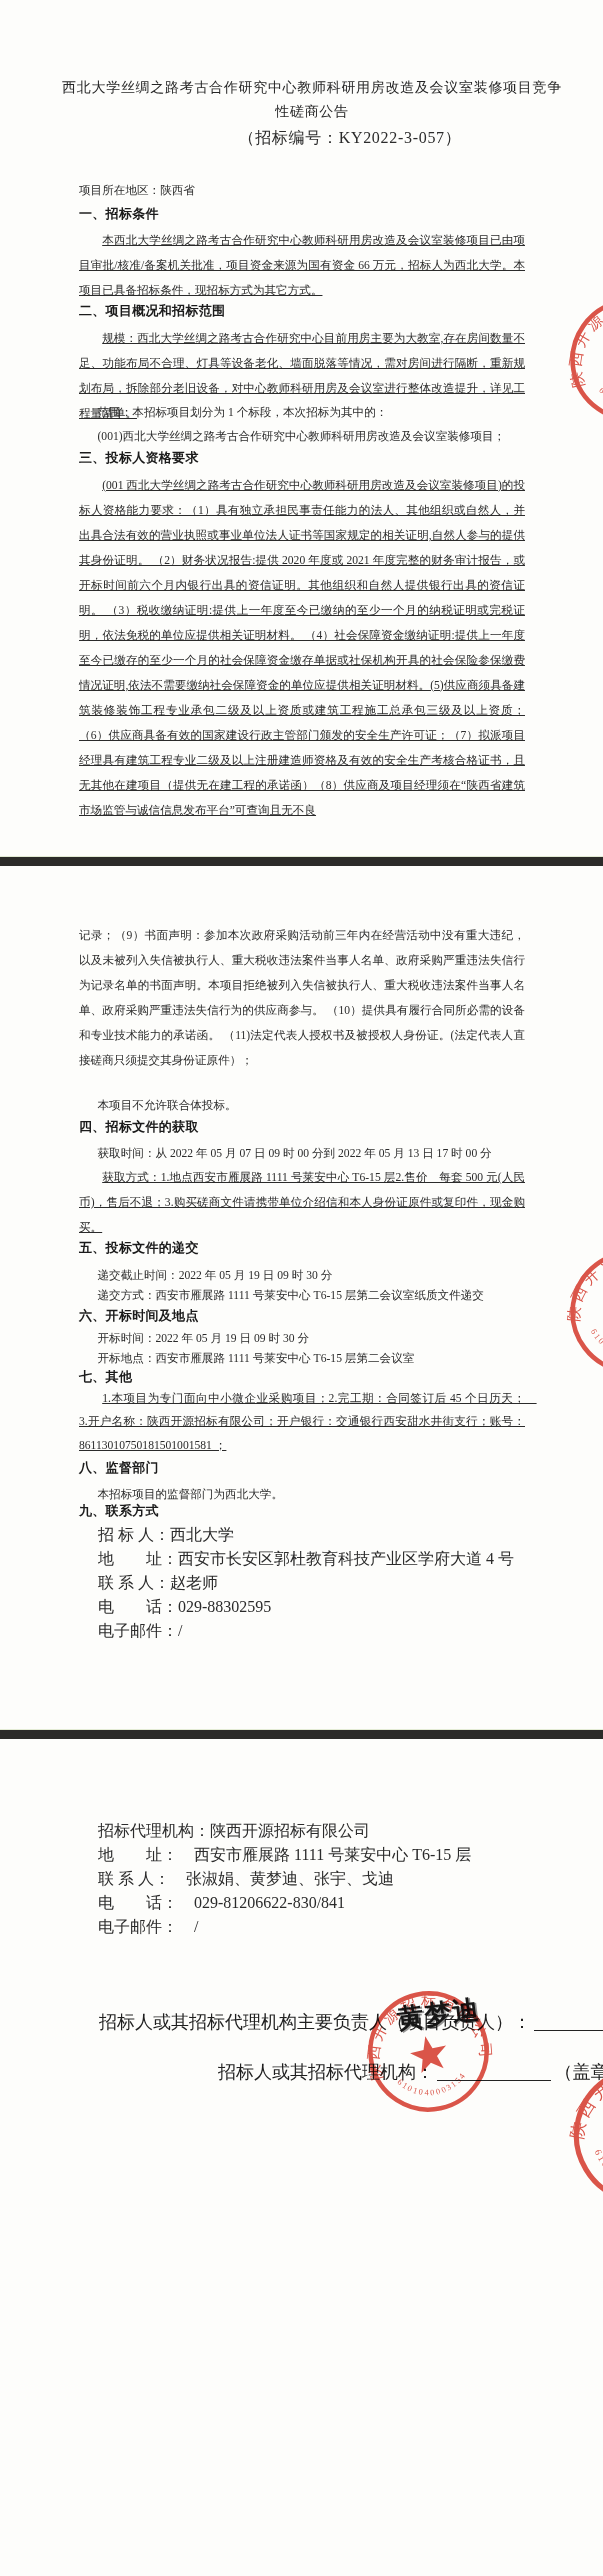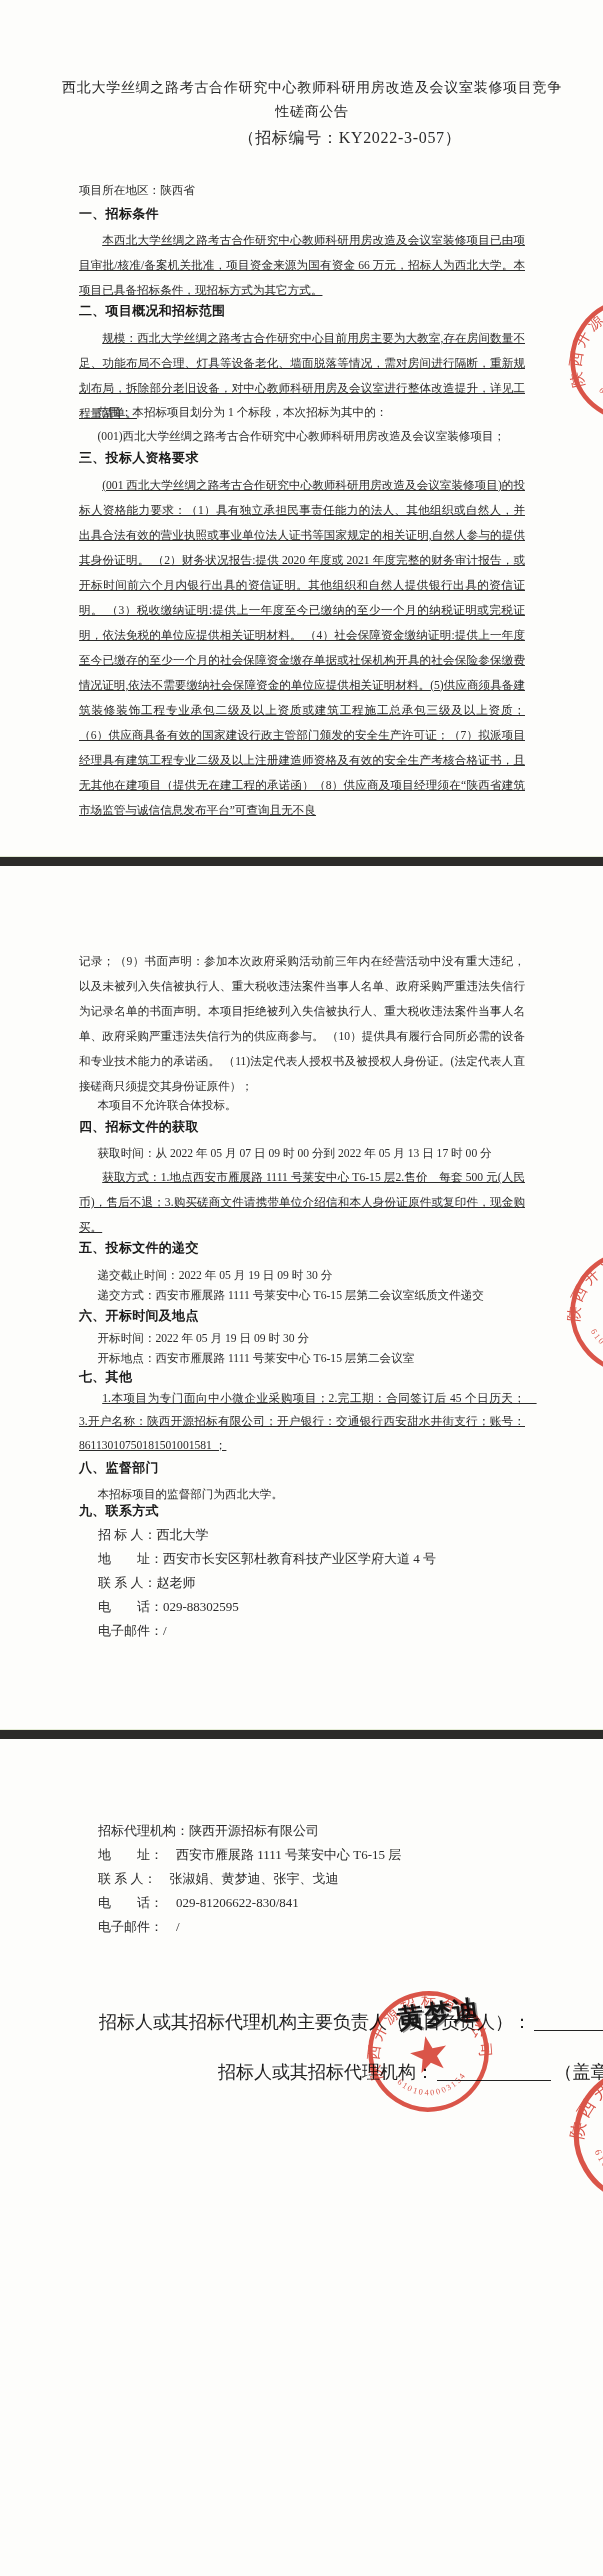--- a/index.html
+++ b/index.html
@@ -9,21 +9,21 @@
   .center{left:0;width:604px;text-align:center;}
   .doc-title{font-size:14px;letter-spacing:0.7px;color:#262626;padding-left:10px;}
   .tender-no{font-size:16px;letter-spacing:0.7px;padding-left:48px;}
   .heading{left:79px;font-family:Liberation Serif, serif;font-weight:700;
            font-size:13px;color:#1b1b1b;letter-spacing:0.3px;white-space:nowrap;}
   .para{left:79px;width:446px;font-size:11.6px;line-height:25px;
         text-align:justify;text-justify:inter-ideograph;}
   .ind{text-indent:2em;text-decoration:underline;}
   .line{left:79px;width:462px;font-size:11.6px;line-height:25px;white-space:nowrap;font-family:Liberation Serif, serif;}
   .indent1{padding-left:18.5px;}
-  .crow{white-space:pre-wrap;font-size:13px;line-height:24px;}
+  .crow{white-space:pre-wrap;font-size:16px;line-height:24px;}
   .cblock{left:98px;width:462px;}
   .bar{left:0;width:604px;height:9.2px;background:#2c2b29;border-top:1.3px solid #e3ebd4;}
   .seal{color:#d6392c;opacity:.86;mix-blend-mode:multiply;}
   .seal svg{display:block;}
   .sign-row{font-size:18px;line-height:20px;white-space:nowrap;color:#1f1f1f;}
   .sig-gap{display:inline-block;border-bottom:1.1px solid #222;height:14.5px;
            vertical-align:-3.3px;margin:0 4px 0 2.6px;}
   .signature{font-size:26.4px;font-weight:700;color:#161616;transform:rotate(-7deg);
              letter-spacing:1.3px;text-shadow:1.7px 1px 0 rgba(20,20,20,.45);
              font-family:"Liberation Serif",serif;}
@@ -45,21 +45,21 @@
   <div class="abs heading" style="top:302px">二、项目概况和招标范围</div>
   <div class="abs para ind" style="top:326px">规模：西北大学丝绸之路考古合作研究中心目前用房主要为大教室,存在房间数量不足、功能布局不合理、灯具等设备老化、墙面脱落等情况，需对房间进行隔断，重新规划布局，拆除部分老旧设备，对中心教师科研用房及会议室进行整体改造提升，详见工程量清单。</div>
   <div class="abs line indent1" style="top:400px">范围：本招标项目划分为 1 个标段，本次招标为其中的：</div>
   <div class="abs line indent1" style="top:424px">(001)西北大学丝绸之路考古合作研究中心教师科研用房改造及会议室装修项目；</div>
 
   <div class="abs heading" style="top:449px">三、投标人资格要求</div>
   <div class="abs para ind" style="top:473px">(001 西北大学丝绸之路考古合作研究中心教师科研用房改造及会议室装修项目)的投标人资格能力要求：（1）具有独立承担民事责任能力的法人、其他组织或自然人，并出具合法有效的营业执照或事业单位法人证书等国家规定的相关证明,自然人参与的提供其身份证明。 （2）财务状况报告:提供 2020 年度或 2021 年度完整的财务审计报告，或开标时间前六个月内银行出具的资信证明。其他组织和自然人提供银行出具的资信证明。 （3）税收缴纳证明:提供上一年度至今已缴纳的至少一个月的纳税证明或完税证明，依法免税的单位应提供相关证明材料。 （4）社会保障资金缴纳证明:提供上一年度至今已缴存的至少一个月的社会保障资金缴存单据或社保机构开具的社会保险参保缴费情况证明,依法不需要缴纳社会保障资金的单位应提供相关证明材料。(5)供应商须具备建筑装修装饰工程专业承包二级及以上资质或建筑工程施工总承包三级及以上资质；（6）供应商具备有效的国家建设行政主管部门颁发的安全生产许可证；（7）拟派项目经理具有建筑工程专业二级及以上注册建造师资格及有效的安全生产考核合格证书，且无其他在建项目（提供无在建工程的承诺函）（8）供应商及项目经理须在“陕西省建筑市场监管与诚信信息发布平台”可查询且无不良</div>
 
   <div class="abs bar" style="top:856px"></div>
 
-  <div class="abs para" style="top:949px">记录；（9）书面声明：参加本次政府采购活动前三年内在经营活动中没有重大违纪，以及未被列入失信被执行人、重大税收违法案件当事人名单、政府采购严重违法失信行为记录名单的书面声明。本项目拒绝被列入失信被执行人、重大税收违法案件当事人名单、政府采购严重违法失信行为的供应商参与。 （10）提供具有履行合同所必需的设备和专业技术能力的承诺函。 （11)法定代表人授权书及被授权人身份证。(法定代表人直接磋商只须提交其身份证原件）；</div>
+  <div class="abs para" style="top:923px">记录；（9）书面声明：参加本次政府采购活动前三年内在经营活动中没有重大违纪，以及未被列入失信被执行人、重大税收违法案件当事人名单、政府采购严重违法失信行为记录名单的书面声明。本项目拒绝被列入失信被执行人、重大税收违法案件当事人名单、政府采购严重违法失信行为的供应商参与。 （10）提供具有履行合同所必需的设备和专业技术能力的承诺函。 （11)法定代表人授权书及被授权人身份证。(法定代表人直接磋商只须提交其身份证原件）；</div>
   <div class="abs line indent1" style="top:1093px">本项目不允许联合体投标。</div>
 
   <div class="abs heading" style="top:1118px">四、招标文件的获取</div>
   <div class="abs line indent1" style="top:1141px">获取时间：从 2022 年 05 月 07 日 09 时 00 分到 2022 年 05 月 13 日 17 时 00 分</div>
   <div class="abs para ind" style="top:1165px">获取方式：1.地点西安市雁展路 1111 号莱安中心 T6-15 层2.售价　每套 500 元(人民币)，售后不退；3.购买磋商文件请携带单位介绍信和本人身份证原件或复印件，现金购买。</div>
 
   <div class="abs heading" style="top:1239px">五、投标文件的递交</div>
   <div class="abs line indent1" style="top:1263px">递交截止时间：2022 年 05 月 19 日 09 时 30 分</div>
   <div class="abs line indent1" style="top:1283px">递交方式：西安市雁展路 1111 号莱安中心 T6-15 层第二会议室纸质文件递交</div>
 

